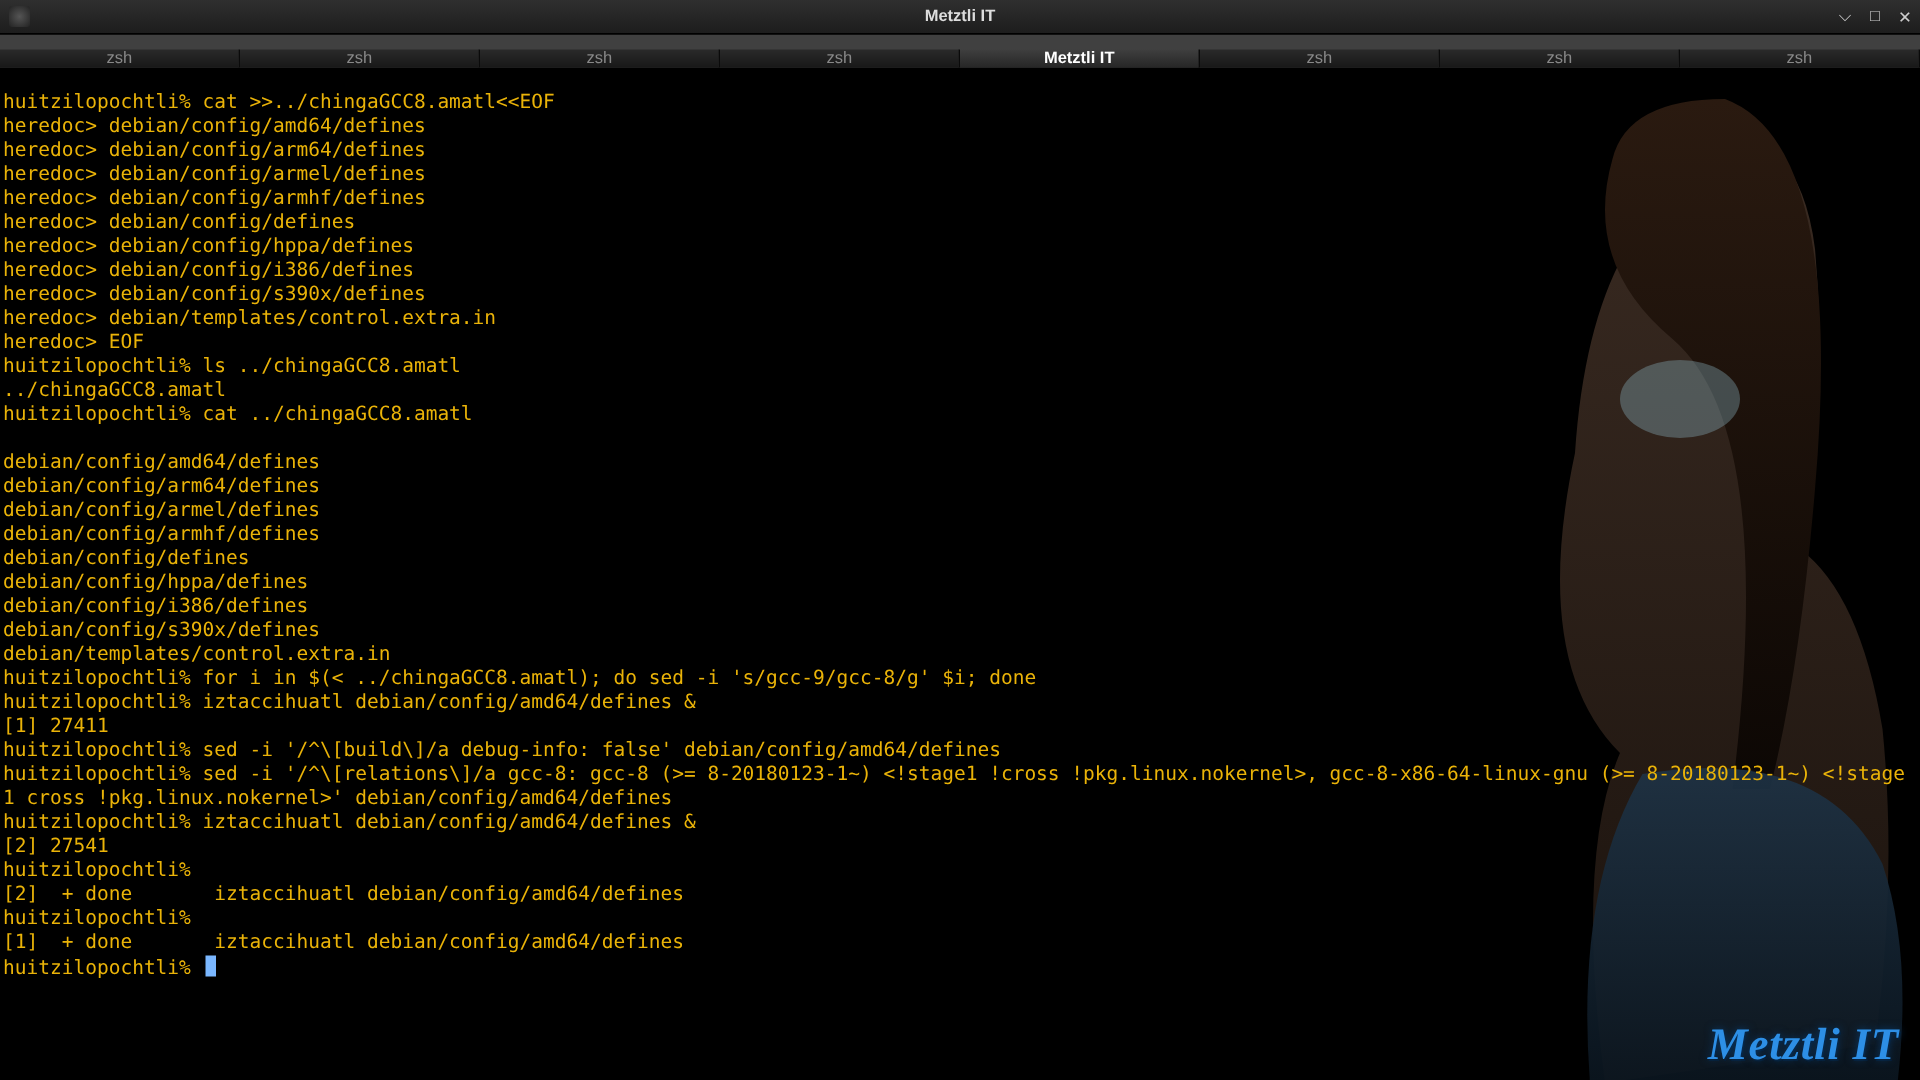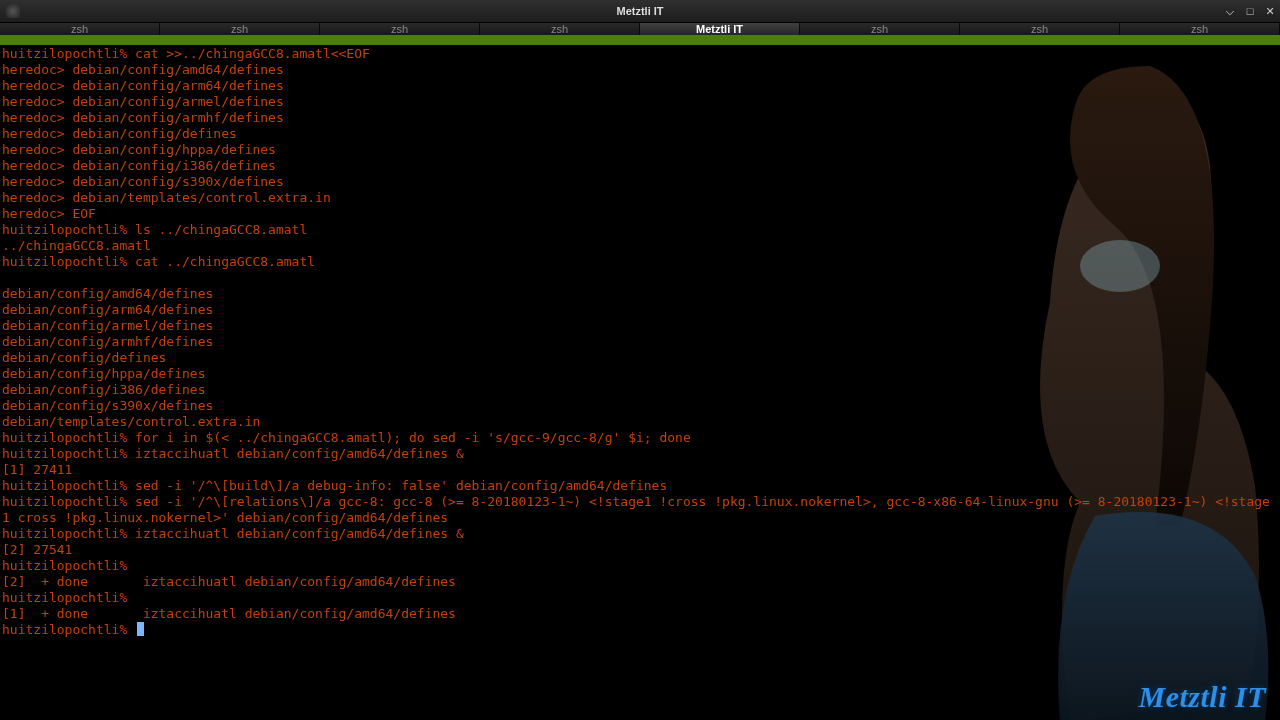--- a/index.html
+++ b/index.html
@@ -1,28 +1,28 @@
 <!DOCTYPE html>
 <html><head>
 <meta charset="utf-8">
 <style>
   html,body{margin:0;padding:0;width:1280px;height:720px;background:#000;overflow:hidden;font-family:sans-serif}
   .titlebar{height:22px;background:linear-gradient(#2f2f2f,#1d1d1d);display:flex;align-items:center;position:relative;border-bottom:1px solid #000}
   .titlebar .appicon{width:14px;height:14px;margin-left:6px;background:radial-gradient(#555,#222);border-radius:2px}
   .titlebar .title{position:absolute;left:0;right:0;text-align:center;color:#ddd;font-size:11px;font-weight:bold;pointer-events:none}
   .titlebar .wbtn{width:16px;height:16px;color:#ccc;font-size:11px;display:flex;align-items:center;justify-content:center;margin:0 2px;cursor:pointer}
   .titlebar .spacer{flex:1}
-  .tabbar{height:22px;background:#4d7c0f;display:flex;align-items:flex-start;border-bottom:1px solid #000}
+  .tabbar{height:22px;background:#404040;display:flex;align-items:flex-end;border-bottom:1px solid #000}
   .tab{flex:1;display:flex;align-items:center;justify-content:center;color:#888;font-size:11px;border-right:1px solid #0a0a0a;background:linear-gradient(#2a2a2a,#181818);cursor:pointer;position:relative}
   .tab.active{background:linear-gradient(#3f3f3f,#262626);color:#fff;font-weight:bold}
   .terminal{position:relative;width:1280px;height:676px;background:#000;overflow:hidden}
   .bgimg{position:absolute;right:0;top:0;width:280px;height:676px;pointer-events:none}
   .bgimg svg{width:100%;height:100%}
   .watermark{position:absolute;right:14px;bottom:8px;font-family:"Times New Roman",serif;font-size:30px;font-weight:bold;font-style:italic;color:#2d8fe6;text-shadow:0 0 6px #0a3a6a,1px 1px 0 #071d33;letter-spacing:.5px;pointer-events:none}
-  pre.out{position:relative;margin:0;padding:0 4px 0 2px;color:#c2410c;font-family:"DejaVu Sans Mono","Liberation Mono",monospace;font-size:13px;line-height:16px;white-space:pre-wrap;word-break:break-all}
+  pre.out{position:relative;margin:0;padding:15px 4px 0 2px;color:#eab308;font-family:"DejaVu Sans Mono","Liberation Mono",monospace;font-size:13px;line-height:16px;white-space:pre-wrap;word-break:break-all}
   .cursor{display:inline-block;width:7px;height:14px;background:#7ab7ff;vertical-align:-2px;margin-left:2px;animation:bl 1s steps(1) infinite}
   @keyframes bl{50%{opacity:.25}}
 </style>
 </head>
 <body>
 
 <div class="titlebar">
   <div class="appicon"></div>
   <div class="title">Metztli IT</div>
   <div class="spacer"></div>

